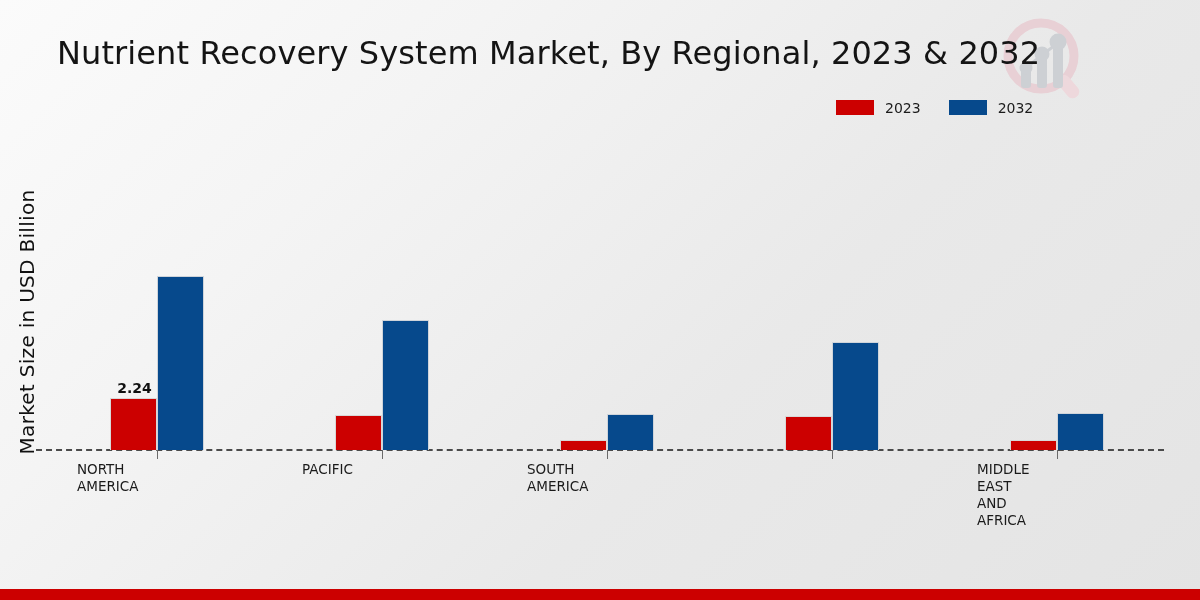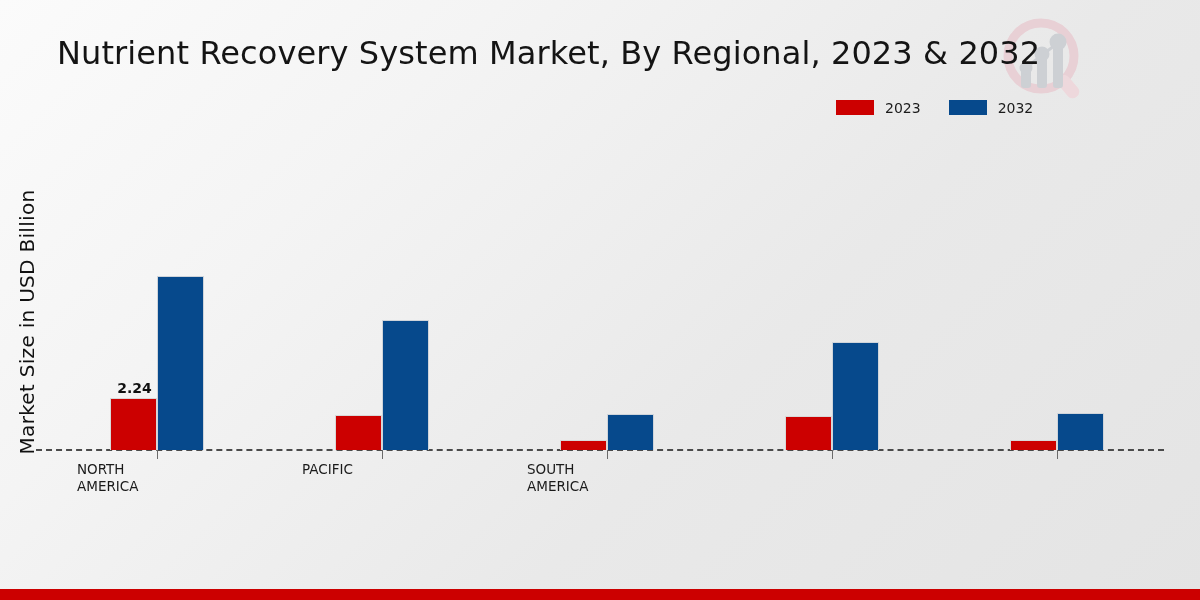--- a/index.html
+++ b/index.html
@@ -246,17 +246,23 @@
       <div class="bar series-2023" style="height:34px"></div>
       <div class="bar series-2032" style="height:108px"></div>
       <div class="tick"></div>
     </div>
 
     <div class="group" style="left:1010px">
       <div class="bar series-2023" style="height:10px"></div>
       <div class="bar series-2032" style="height:37px"></div>
       <div class="tick"></div>
     </div>
+    <div class="cat-label" style="left:977px">
+      <div>MIDDLE</div>
+      <div>EAST</div>
+      <div>AND</div>
+      <div>AFRICA</div>
+    </div>
 
   </div>
 
   <div id="bottom-banner"></div>
 </div>
 
 </body></html>

